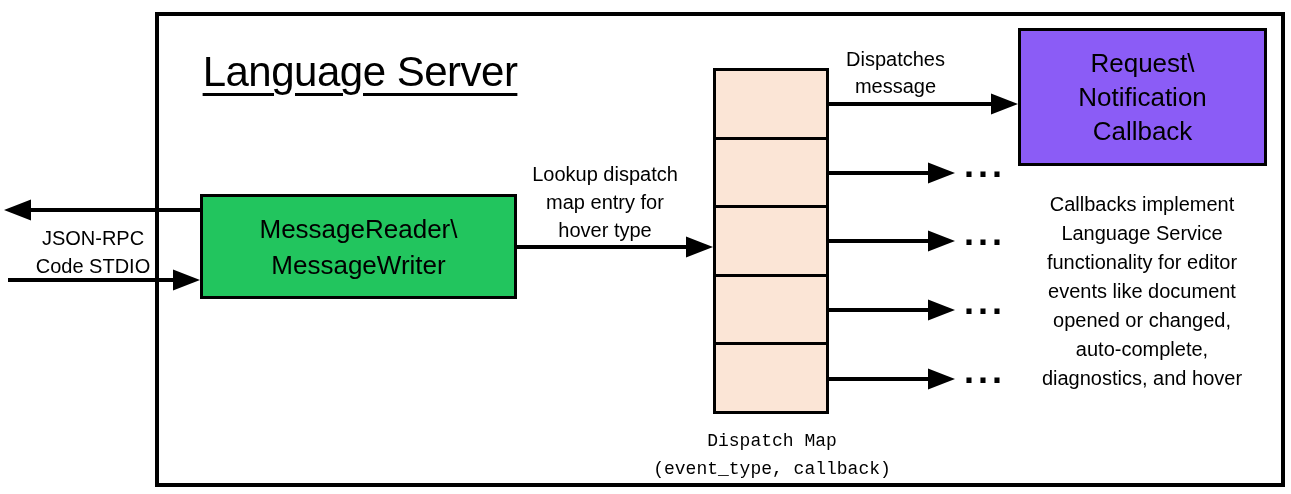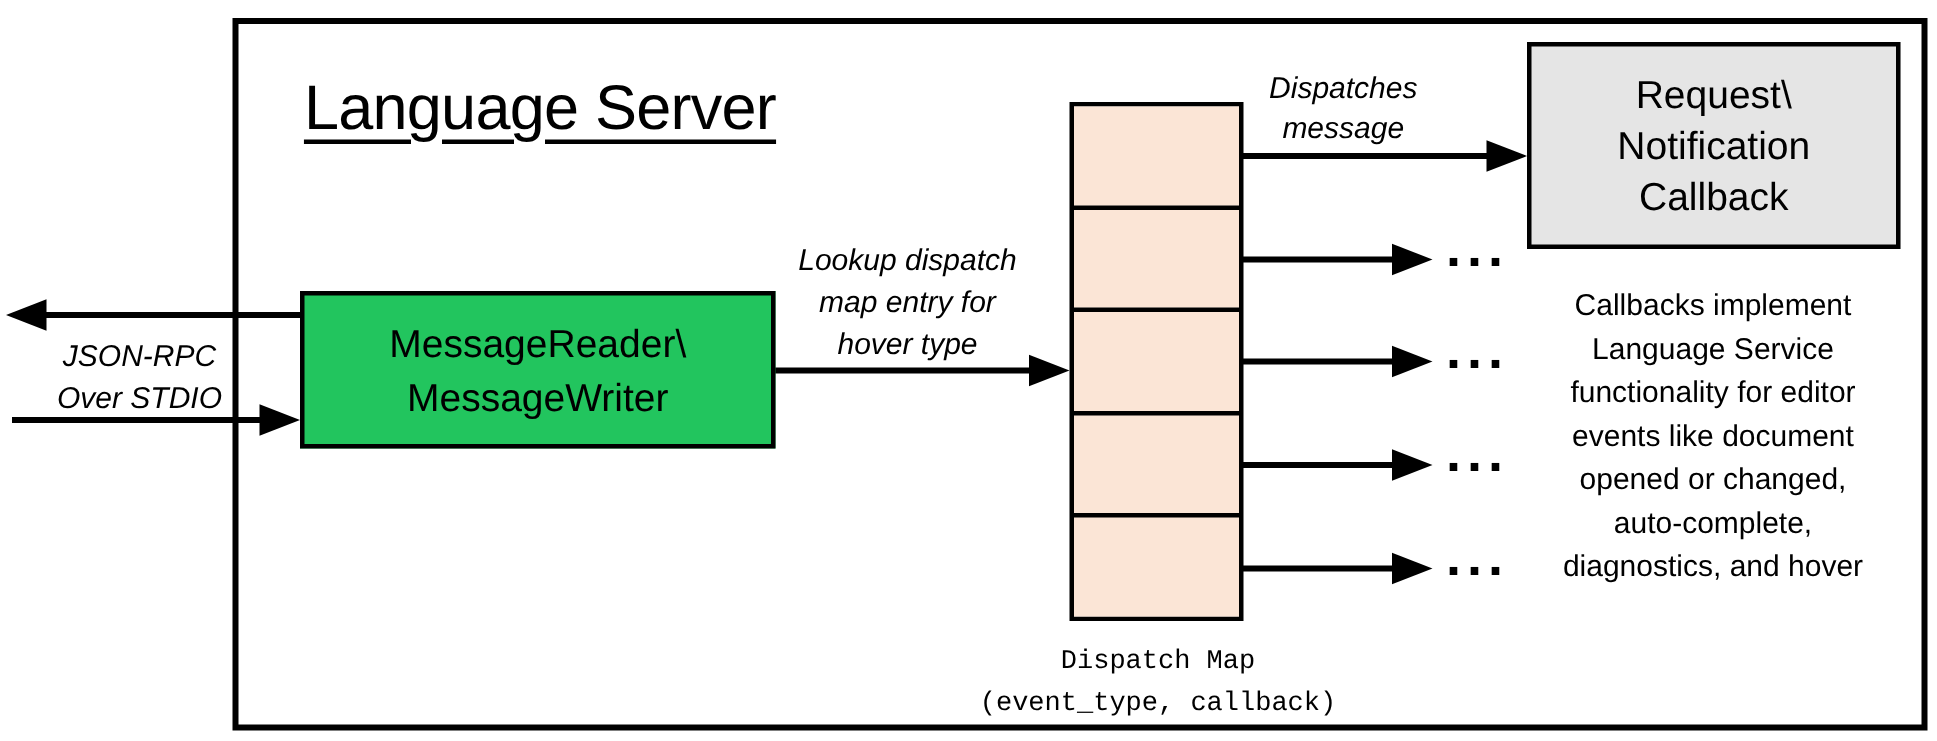--- a/index.html
+++ b/index.html
@@ -36,21 +36,21 @@
     text-underline-offset: 7px;
     white-space: pre-line;
   }
 
   .lbl {
     white-space: pre-line;
     text-align: center;
     font-size: 20px;
     line-height: 28px;
   }
-  .italic { font-style: italic; }
+  .italic { }
 
   .stdio-label   { left: 10px;  top: 224px; width: 166px; }
   .lookup-label  { left: 505px; top: 160px; width: 200px; }
   .dispatch-label{ left: 828px; top: 46px;  width: 135px; line-height: 27px; }
 
   .message-box {
     left: 200px; top: 194px;
     width: 311px; height: 99px;
     border: 3.5px solid #000000;
     display: flex; align-items: center; justify-content: center;
@@ -161,21 +161,21 @@
       <line x1="785" y1="310" x2="930" y2="310" stroke="#000000" stroke-width="4"></line>
       <polygon points="955,310 928,299.5 928,320.5" fill="#000000"></polygon>
     </g>
     <g>
       <line x1="785" y1="379" x2="930" y2="379" stroke="#000000" stroke-width="4"></line>
       <polygon points="955,379 928,368.5 928,389.5" fill="#000000"></polygon>
     </g>
   </svg>
 
   <div class="abs lbl italic stdio-label">JSON-RPC
-Over STDIO</div>
+Code STDIO</div>
 
   <div class="abs message-box" style="background-color: #22c55e;">MessageReader\
 MessageWriter</div>
 
   <div class="abs lbl italic lookup-label">Lookup dispatch
 map entry for
 hover type</div>
 
   <div class="abs dispatch-map">
     <div class="dispatch-cell" style="background-color: rgb(251, 229, 214);"></div>
@@ -183,21 +183,21 @@
     <div class="dispatch-cell" style="background-color: rgb(251, 229, 214);"></div>
     <div class="dispatch-cell" style="background-color: rgb(251, 229, 214);"></div>
     <div class="dispatch-cell" style="background-color: rgb(251, 229, 214);"></div>
   </div>
   <div class="abs lbl dispatch-caption">Dispatch Map
 (event_type, callback)</div>
 
   <div class="abs lbl italic dispatch-label">Dispatches
 message</div>
 
-  <div class="abs callback-box" style="background-color: #e5e5e5;">Request\
+  <div class="abs callback-box" style="background-color: #8b5cf6;">Request\
 Notification
 Callback</div>
 
   <div class="abs lbl callback-note">Callbacks implement
 Language Service
 functionality for editor
 events like document
 opened or changed,
 auto-complete,
 diagnostics, and hover</div>

